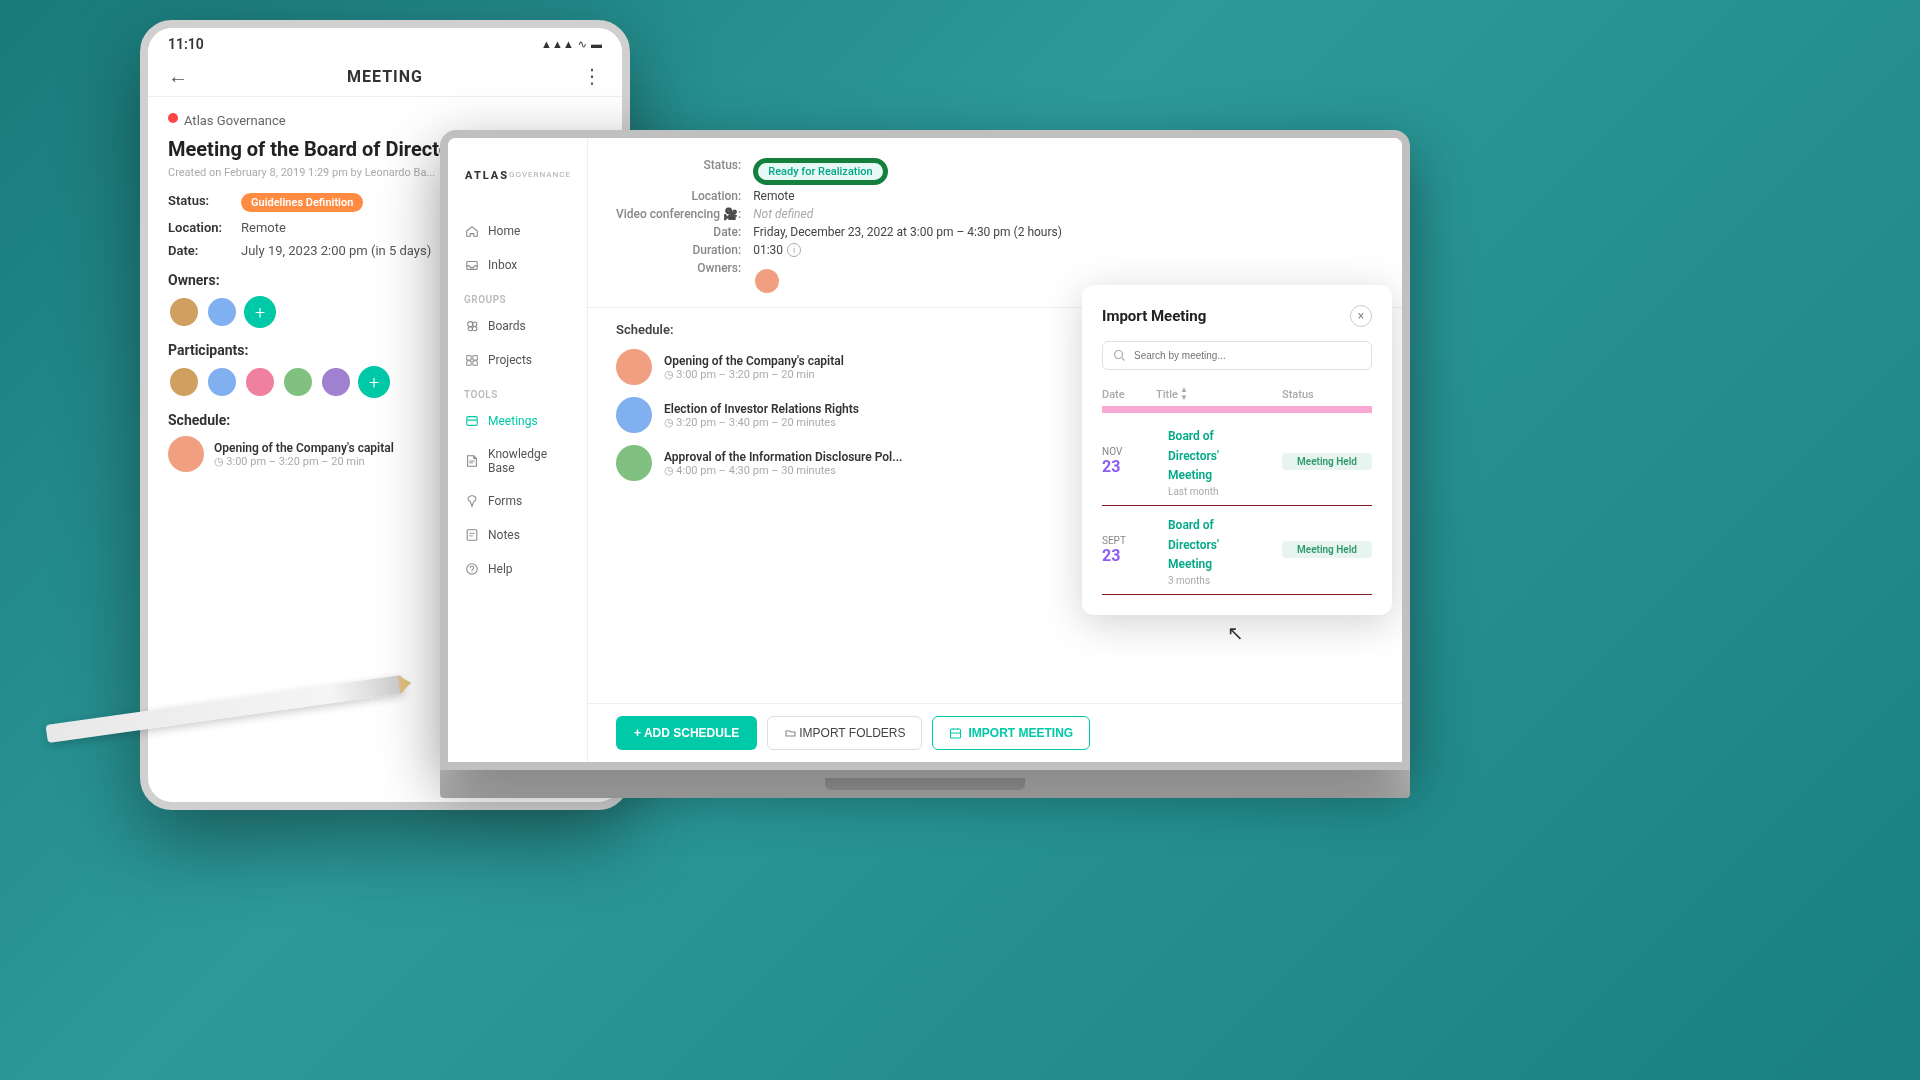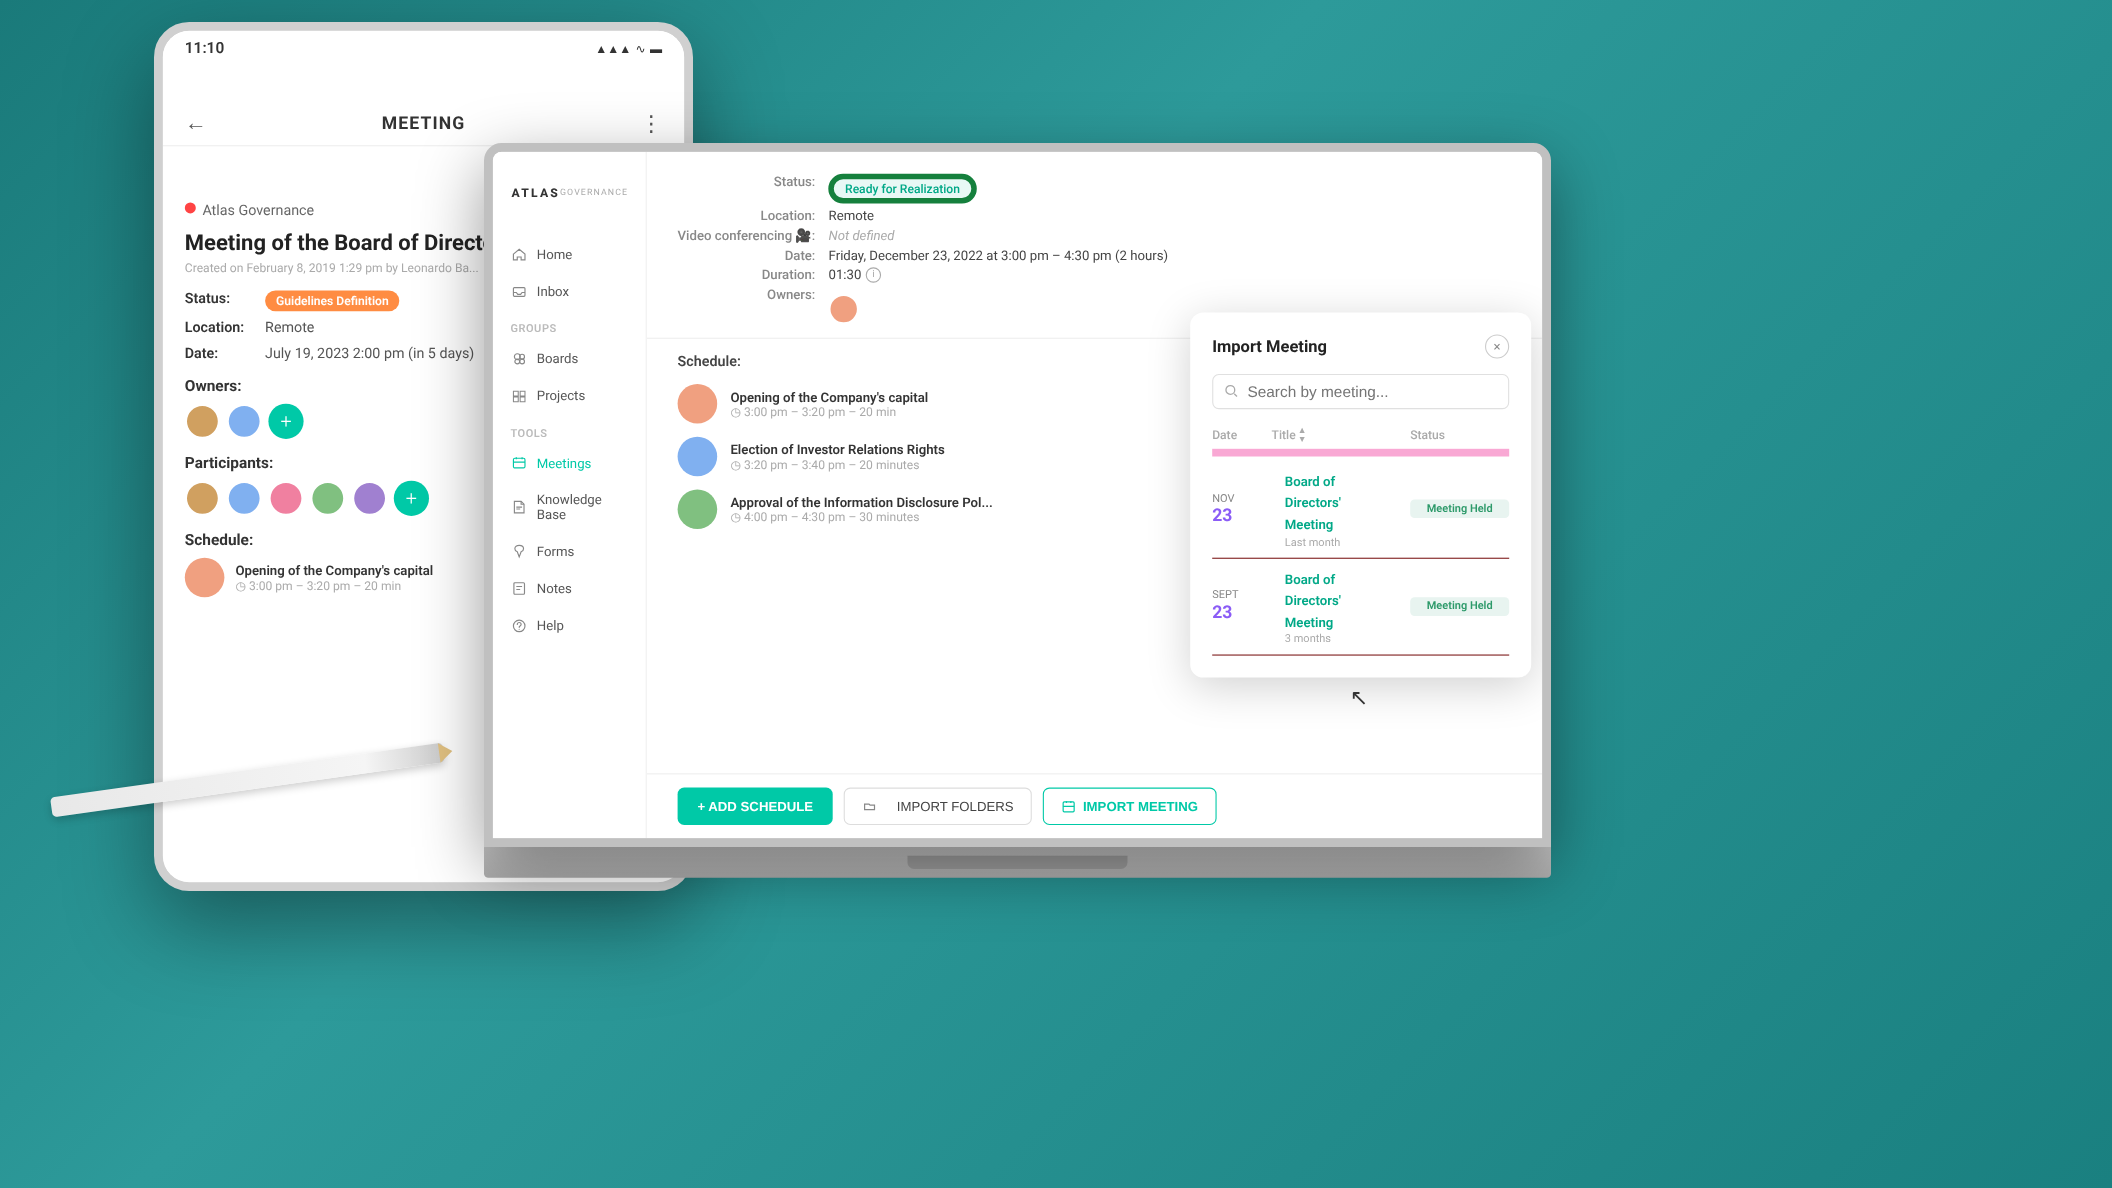--- a/index.html
+++ b/index.html
@@ -32,21 +32,20 @@
       border: 8px solid #d0d0d0;
       overflow: hidden;
     }
     .tablet-screen {
       background: #fff;
       height: 100%;
       border-radius: 24px;
       overflow: hidden;
       display: flex;
       flex-direction: column;
-      gap: 35px;
     }
     .tablet-status-bar {
       display: flex;
       justify-content: space-between;
       align-items: center;
       padding: 8px 20px 4px;
       background: #fff;
     }
     .tablet-time {
       font-size: 14px;
@@ -466,21 +465,21 @@
       background: #fff;
       color: #444;
       border: 1.5px solid #ddd;
       padding: 9px 16px;
       border-radius: 6px;
       font-size: 12px;
       font-weight: 500;
       cursor: pointer;
       display: flex;
       align-items: center;
-      gap: 18px;
+      gap: 2px;
     }
     .btn-teal-outline {
       background: #fff;
       color: #00c9a7;
       border: 1.5px solid #00c9a7;
       padding: 9px 16px;
       border-radius: 6px;
       font-size: 12px;
       font-weight: 600;
       cursor: pointer;
@@ -537,21 +536,21 @@
       align-items: center;
       gap: 8px;
       border: 1px solid #e0e0e0;
       border-radius: 6px;
       padding: 7px 10px;
       margin-bottom: 12px;
     }
     .modal-search input {
       border: none;
       outline: none;
-      font-size: 14px;
+      font-size: 10px;
       color: #888;
       flex: 1;
       background: transparent;
     }
     .modal-table-header {
       display: grid;
       grid-template-columns: 50px 1fr 90px;
       gap: 4px;
       padding: 4px 0;
       border-bottom: 7px solid #f9a8d4;

